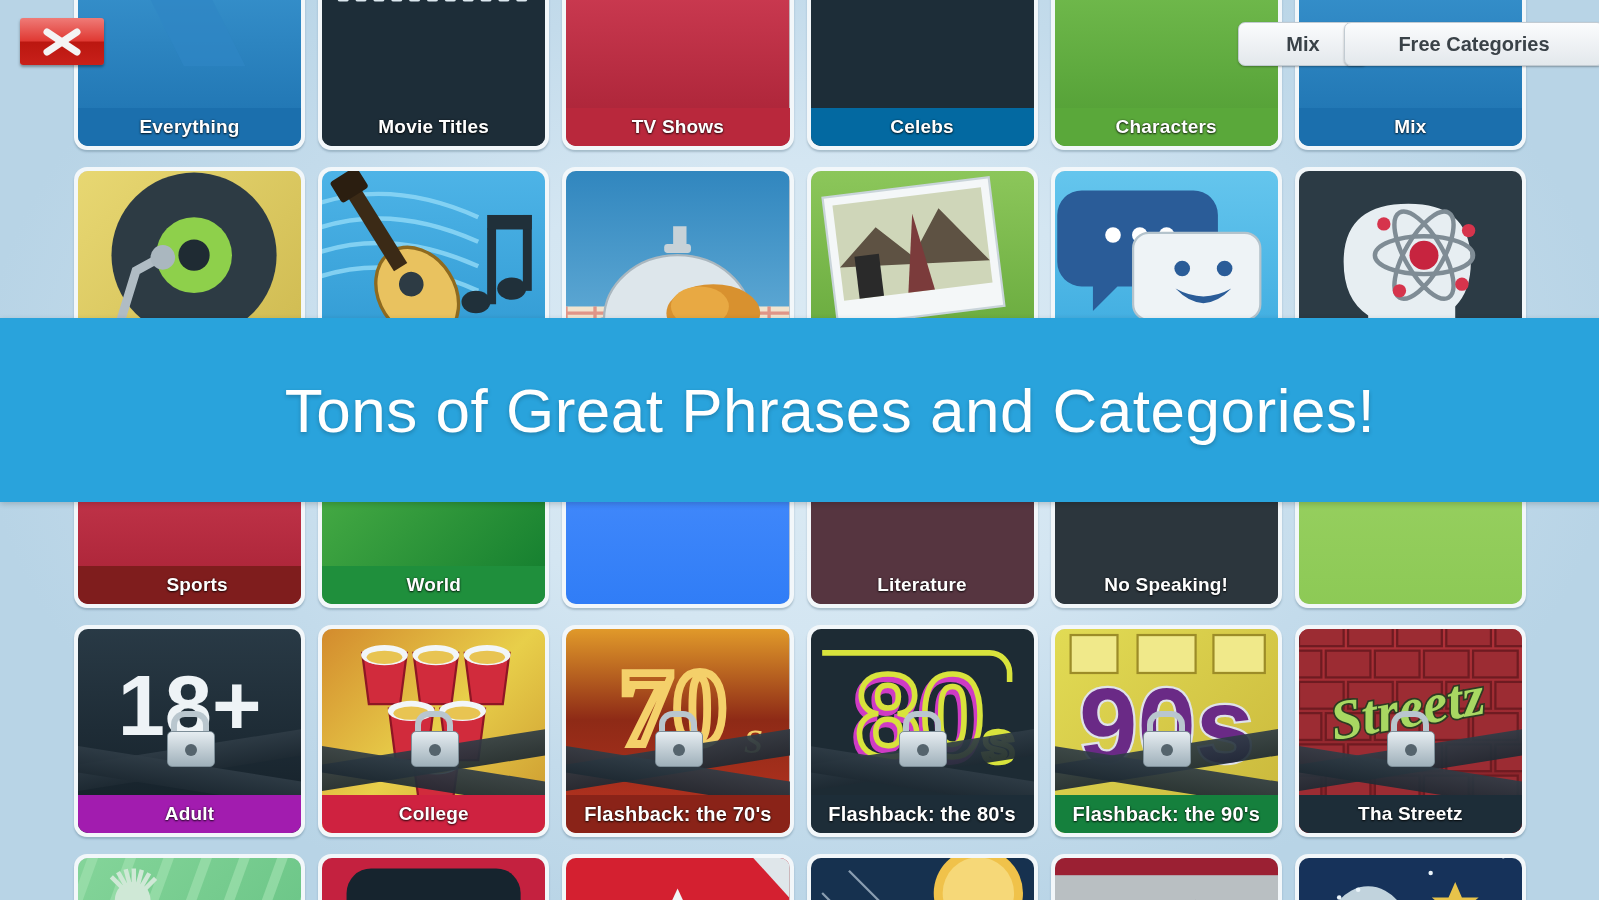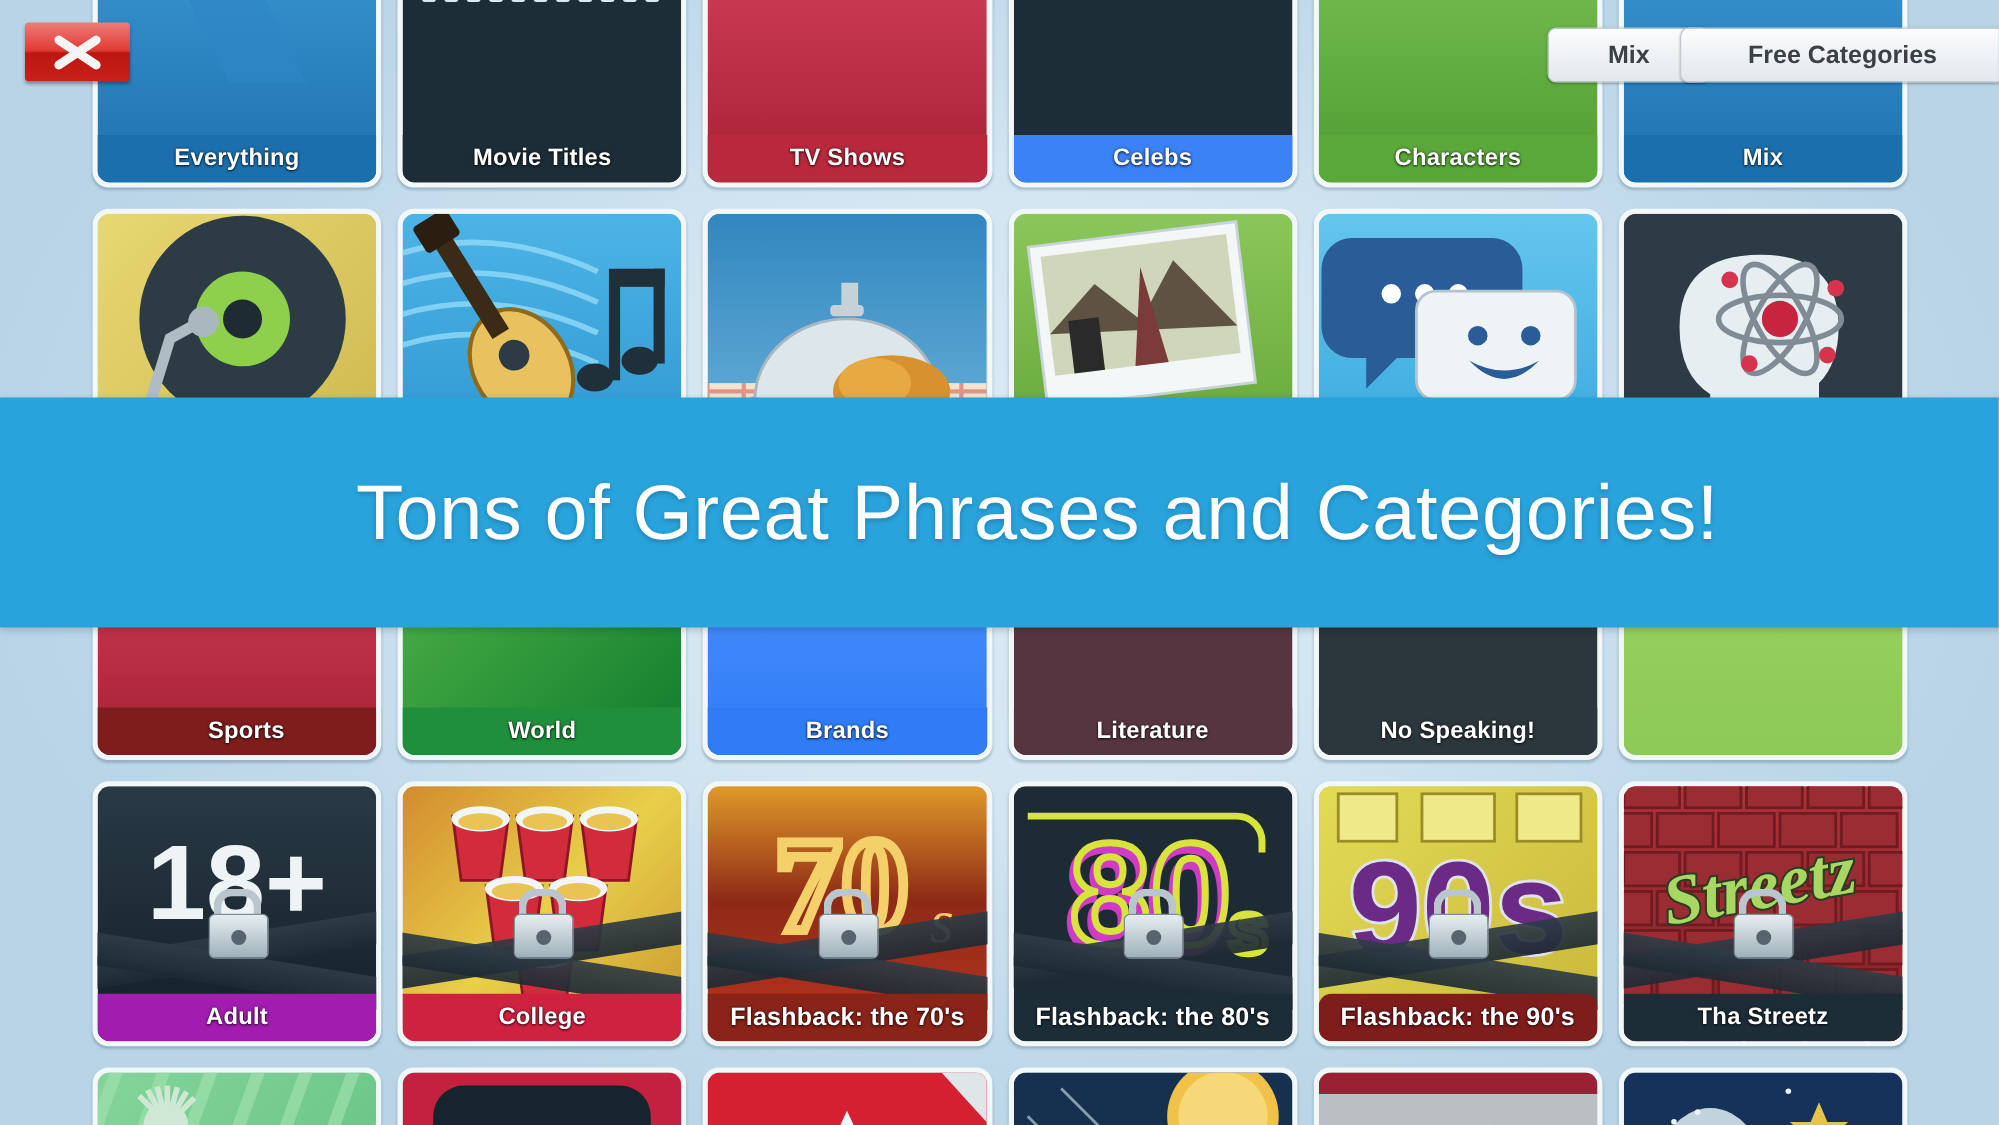--- a/index.html
+++ b/index.html
@@ -180,21 +180,21 @@
       </div>
       <div class="tile">
         <div class="tile-inner">
           <div class="art"><svg width="100%" height="100%" viewBox="0 0 200 200" preserveAspectRatio="xMidYMid slice">
               <rect width="200" height="200" fill="#1d2d38"></rect>
               <g fill="#c8a233">
                 <path d="M40 -20 l14 34 l-28 0z"></path>
                 <path d="M160 -20 l14 34 l-28 0z"></path>
               </g>
             </svg></div>
-          <div class="caption" style="background: #3b82f6;">Celebs</div>
+          <div class="caption" style="background: #0369a1;">Celebs</div>
         </div>
       </div>
       <div class="tile">
         <div class="tile-inner">
           <div class="art"><svg width="100%" height="100%" viewBox="0 0 200 200" preserveAspectRatio="xMidYMid slice">
               <defs>
                 <linearGradient id="cg" x1="0" y1="0" x2="0" y2="1">
                   <stop offset="0" stop-color="#7cc455"></stop>
                   <stop offset="1" stop-color="#4d9a31"></stop>
                 </linearGradient>
@@ -419,21 +419,20 @@
         <div class="tile-inner">
           <div class="art"><svg width="100%" height="100%" viewBox="0 0 200 200" preserveAspectRatio="xMidYMid slice">
               <defs>
                 <linearGradient id="bg" x1="0" y1="0" x2="0" y2="1">
                   <stop offset="0" stop-color="#4f92ff"></stop>
                   <stop offset="1" stop-color="#2f7cf6"></stop>
                 </linearGradient>
               </defs>
               <rect width="200" height="200" fill="url(#bg)"></rect>
             </svg></div>
-          <div class="caption" style="background: rgb(47, 124, 246);">Brands</div>
         </div>
       </div>
       <div class="tile">
         <div class="tile-inner">
           <div class="art"><svg width="100%" height="100%" viewBox="0 0 200 200" preserveAspectRatio="xMidYMid slice">
               <rect width="200" height="200" fill="#563540"></rect>
               <rect y="4" width="200" height="10" fill="#a9743a"></rect>
             </svg></div>
           <div class="caption" style="background: rgb(86, 53, 64);">Literature</div>
         </div>
@@ -595,21 +594,21 @@
               <text x="100" y="128" fill="#6a2a86" stroke="#dfe2ea" stroke-width="4" paint-order="stroke" font-family="Liberation Sans" font-size="94" font-weight="bold" text-anchor="middle">90s</text>
             </svg></div>
           <div class="ribbon"></div>
           <div class="ribbon b"></div>
           <div class="lock">
             <div class="shackle"></div>
             <div class="body">
               <div class="keyhole"></div>
             </div>
           </div>
-          <div class="caption small" style="background: #7f1d1d; border-radius: 10px;">Flashback: the 90's</div>
+          <div class="caption small" style="background: #15803d;">Flashback: the 90's</div>
         </div>
       </div>
       <div class="tile">
         <div class="tile-inner">
           <div class="art"><svg width="100%" height="100%" viewBox="0 0 200 200" preserveAspectRatio="xMidYMid slice">
               <defs>
                 <linearGradient id="stz" x1="0" y1="0" x2="0" y2="1">
                   <stop offset="0" stop-color="#b3323a"></stop>
                   <stop offset="1" stop-color="#7e2026"></stop>
                 </linearGradient>

